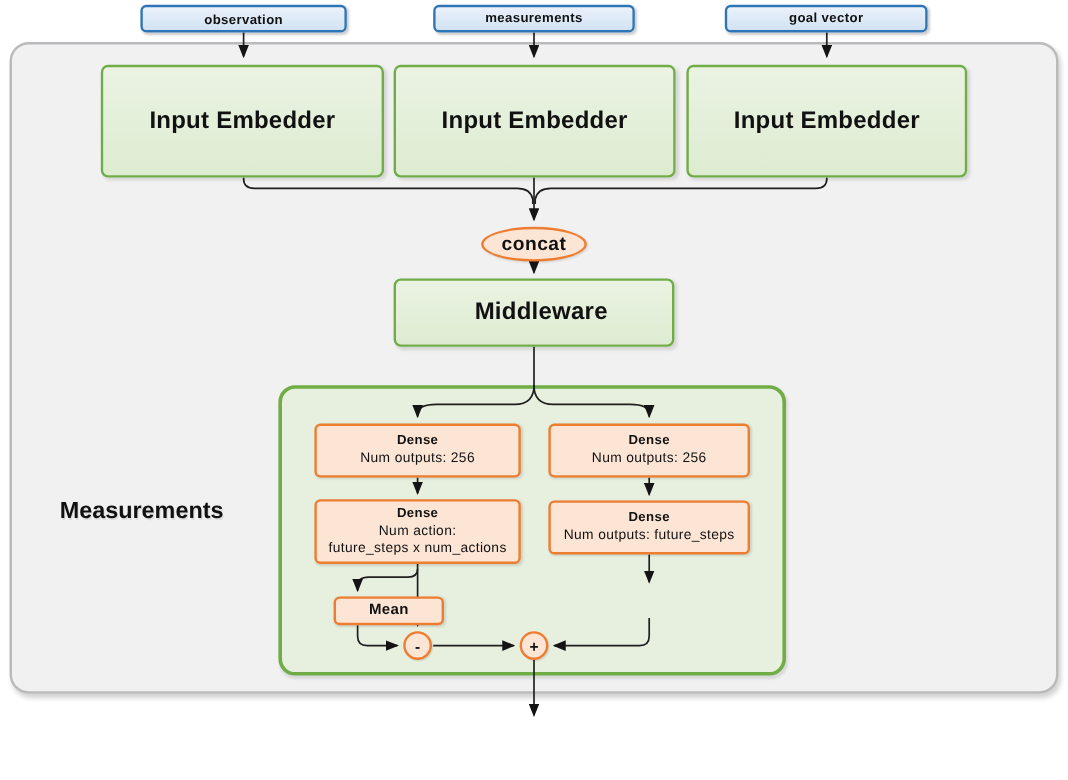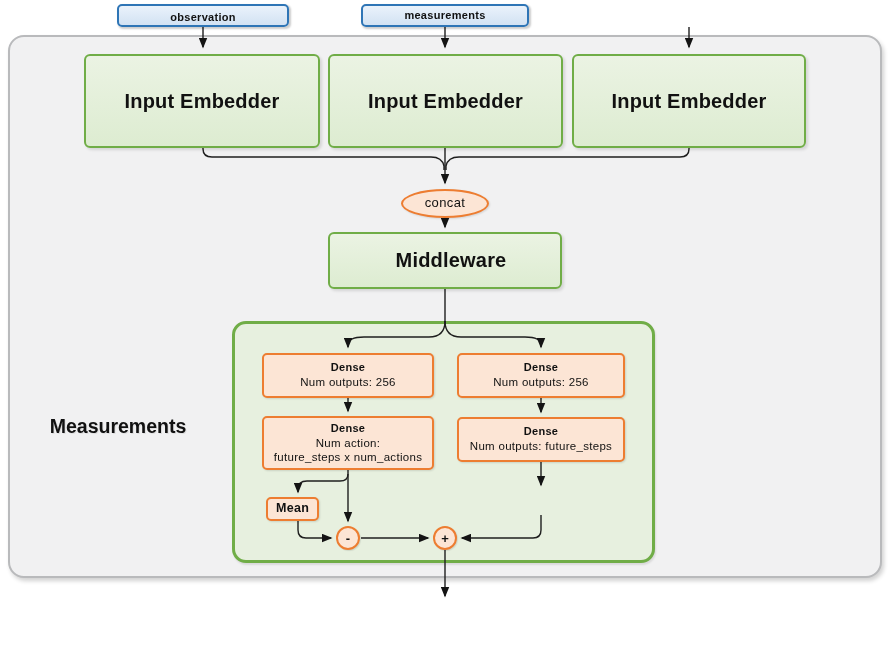--- a/index.html
+++ b/index.html
@@ -40,21 +40,21 @@
     border:2.5px solid #70ad47;border-radius:6px;
     font-weight:bold;font-size:20px;letter-spacing:0.2px;
     box-shadow:2px 2px 3px rgba(0,0,0,0.12);
   }
   .orange-node{
     background:#fce5d5;border:2.5px solid #ed7d31;border-radius:5px;
     box-shadow:1px 1px 2px rgba(0,0,0,0.12);
     flex-direction:column;padding:2px 4px;
   }
   .ellipse{
-    border-radius:50%;font-weight:normal;font-size:13px;letter-spacing:0.4px;
+    border-radius:50%;font-weight:bold;font-size:16px;letter-spacing:0.4px;
     padding:0;
     text-align:center;
   }
   .op-circle{
     width:24px;height:24px;border-radius:50%;
     background:#fce5d5;border:2.5px solid #ed7d31;
     font-weight:bold;font-size:13px;line-height:1;
     box-shadow:1px 1px 1px rgba(0,0,0,0.10);
   }
   .dense-title{font-weight:bold;font-size:11px;letter-spacing:0.3px;}
@@ -102,20 +102,23 @@
       <path d="M 445,550 L 445,596" marker-end="url(#arr)"></path>
     </g>
   </svg>
 
   <div class="abs node blue-node" style="left:117px;top:4px;width:172px;height:23px;align-items:flex-end;">
     <span>observation</span>
   </div>
   <div class="abs node blue-node" style="left:361px;top:4px;width:168px;height:23px;">
     <span>measurements</span>
   </div>
+  <div class="abs node blue-node" style="left:604px;top:4px;width:169px;height:23px;">
+    <span>goal vector</span>
+  </div>
 
   <div class="abs node green-node" style="left:84px;top:54px;width:236px;height:94px;">
     <span>Input Embedder</span>
   </div>
   <div class="abs node green-node" style="left:328px;top:54px;width:235px;height:94px;">
     <span>Input Embedder</span>
   </div>
   <div class="abs node green-node" style="left:572px;top:54px;width:234px;height:94px;">
     <span>Input Embedder</span>
   </div>
@@ -134,21 +137,21 @@
 
   <div class="abs node orange-node" style="left:262px;top:353px;width:172px;height:45px;">
     <div class="dense-title">Dense</div>
     <div class="dense-sub">Num outputs: 256</div>
   </div>
   <div class="abs node orange-node" style="left:262px;top:416px;width:172px;height:54px;">
     <div class="dense-title">Dense</div>
     <div class="dense-sub">Num action:</div>
     <div class="dense-sub">future_steps x num_actions</div>
   </div>
-  <div class="abs node orange-node small-bold" style="left:266px;top:497px;width:53px;height:24px;">
+  <div class="abs node orange-node small-bold" style="left:278px;top:497px;width:92px;height:24px;">
     <span>Mean</span>
   </div>
   <div class="abs node op-circle" style="left:336px;top:526px;">
     <span>-</span>
   </div>
 
   <div class="abs node orange-node" style="left:457px;top:353px;width:168px;height:45px;">
     <div class="dense-title">Dense</div>
     <div class="dense-sub">Num outputs: 256</div>
   </div>

